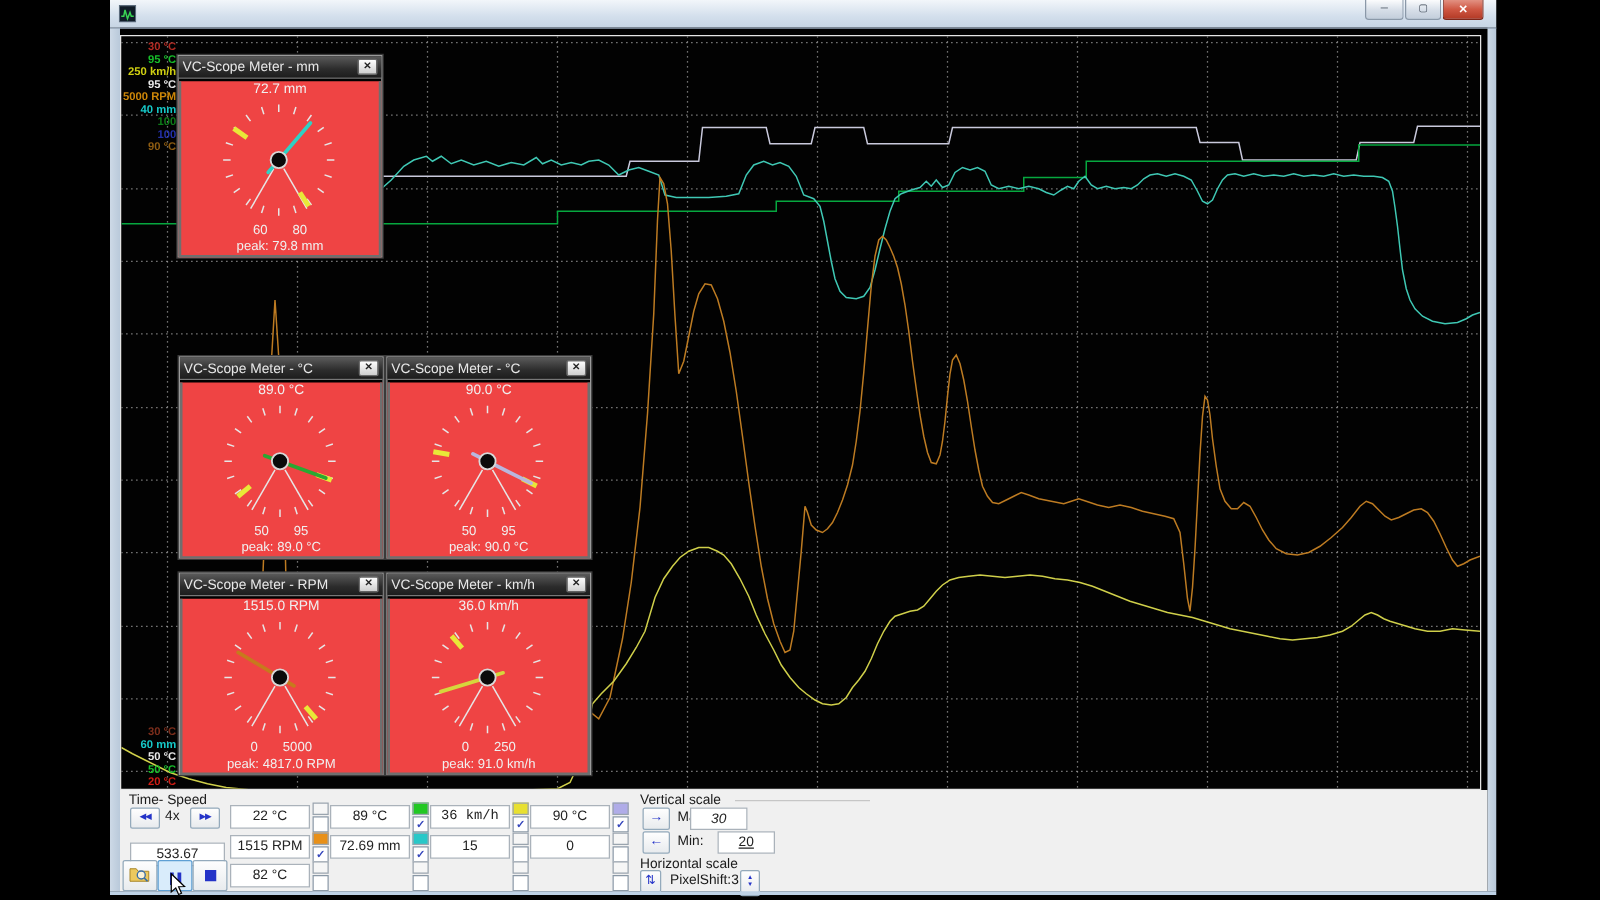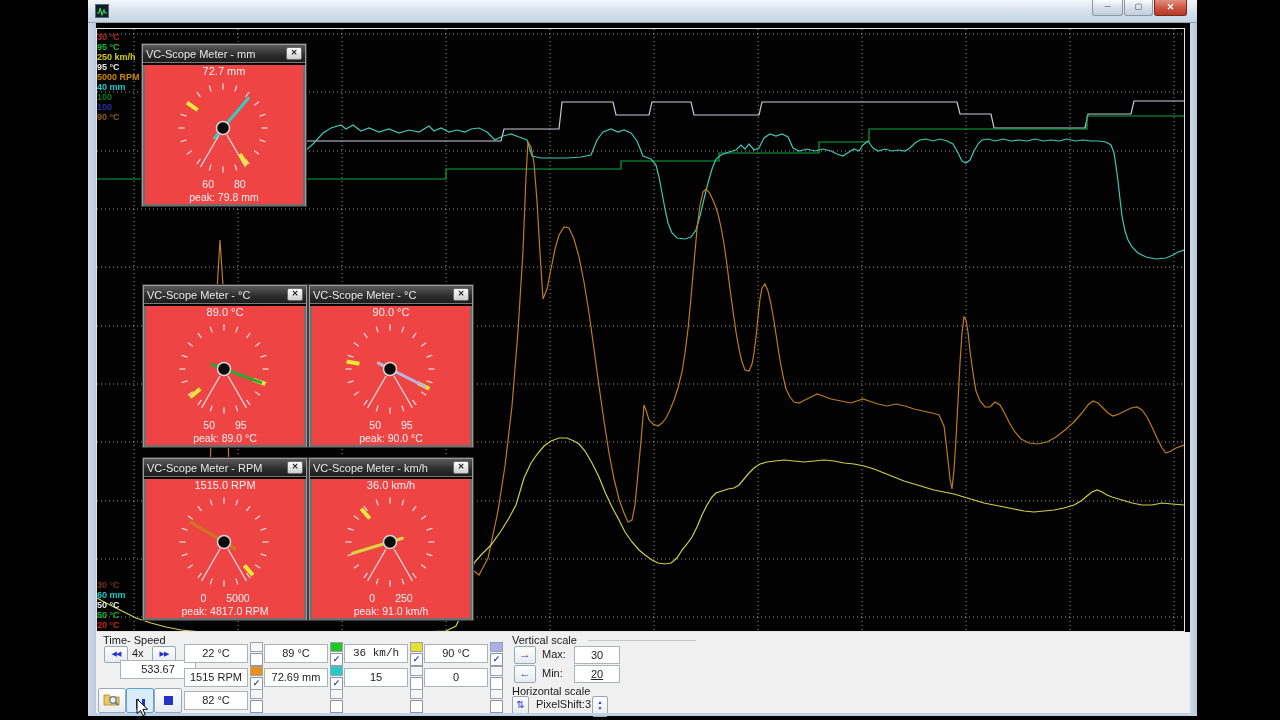--- a/index.html
+++ b/index.html
@@ -20,21 +20,21 @@
   .wbtn.close{width:31px;background:linear-gradient(#e29182,#cf5743 50%,#b33a26);
     color:#fff;font-size:9px;font-weight:bold;border-color:#7e2619;}
   .frame-l,.frame-r{position:absolute;top:22px;bottom:3px;width:8px;
     background:linear-gradient(90deg,#cdd9e6,#b9c9da);z-index:5;}
   .frame-l{left:0;} .frame-r{right:0;width:7px;}
   .frame-b{position:absolute;left:0;bottom:0;width:100%;height:3px;background:#bed2e6;z-index:5;}
   
   .chart{position:absolute;left:8px;top:28px;width:1087px;height:602px;background:#020202;
     border:1px solid #e4e4e4;overflow:hidden;z-index:1;}
   .chart svg{position:absolute;left:0;top:0;}
-  .legend{position:absolute;left:0;width:44px;z-index:2;}
+  .legend{position:absolute;left:0;width:44px;text-align:right;z-index:2;}
   .legend div{font-size:9px;font-weight:bold;line-height:10px;white-space:nowrap;}
   
   .meter{position:absolute;width:162px;height:160px;background:#000;
     border:1px solid #9a9a9a;box-shadow:0 0 0 1px #3a3a3a;z-index:3;}
   .mtb{height:17px;background:linear-gradient(#5a5a5a,#2c2c2c 60%,#1d1d1d);
     border-bottom:1px solid #777;display:flex;align-items:center;padding:0 3px;}
   .mtt{flex:1;color:#e8e8e8;font-size:11px;white-space:nowrap;overflow:hidden;}
   .mclose{width:14px;height:11px;background:linear-gradient(#fdfdfd,#cfcfcf);
     border:1px solid #6a6a6a;border-radius:2px;color:#222;font-size:8px;line-height:10px;
     text-align:center;font-weight:bold;}
@@ -349,21 +349,21 @@
             <div class="mpeak">peak: 91.0 km/h</div>
           </div>
         </div>
       </div>
 
     <div class="panel">
       <span class="plabel" style="left:7px;top:2px;">Time- Speed</span>
       <div class="pbtn seekbtn" style="left:8px;top:14px;">◀◀</div>
       <span class="plabel" style="left:36px;top:15px;">4x</span>
       <div class="pbtn seekbtn" style="left:56px;top:14px;">▶▶</div>
-      <div class="pfield" style="left:8px;top:28px;width:74px;height:17px;margin-left:16px;">533.67</div>
+      <div class="pfield" style="left:8px;top:42px;width:74px;height:17px;">533.67</div>
 
       <div class="pbtn iconbtn" style="left:2px;top:56px;">
         <svg width="18" height="15" viewBox="0 0 18 15" style="margin-top:3px;">
           <path d="M1,3 L6,3 L7.5,5 L16,5 L16,13 L1,13 Z" fill="#ecc95e" stroke="#a8862a" stroke-width="0.8"></path>
           <circle cx="10" cy="8" r="3.2" fill="rgba(255,255,255,0.75)" stroke="#3a6ea5" stroke-width="1.1"></circle>
           <line x1="12.3" y1="10.3" x2="15" y2="13" stroke="#3a6ea5" stroke-width="1.3"></line>
         </svg>
       </div>
       <div class="pbtn iconbtn hot" style="left:30px;top:56px;">
         <span class="pausebars"><i></i><i></i></span>
@@ -405,21 +405,21 @@
           <div class="swatch" style="left: 314px; top: 57px;"></div>
           <div class="ckbox" style="left: 314px; top: 68px;"></div>
           <div class="swatch" style="left: 394px; top: 57px;"></div>
           <div class="ckbox" style="left: 394px; top: 68px;"></div>
         </div>
 
       <span class="plabel" style="left:416px;top:2px;">Vertical scale</span>
       <div class="grp-line" style="left:492px;top:8px;width:108px;"></div>
       <div class="pbtn arrowbtn" style="left:418px;top:14px;">→</div>
       <span class="plabel" style="left:446px;top:16px;">Max:</span>
-      <div class="pfield" style="left:478px;top:14px;width:44px;height:16px;">30</div>
+      <div class="pfield" style="left:456px;top:14px;width:44px;height:16px;font-style:italic;">30</div>
       <div class="pbtn arrowbtn" style="left:418px;top:33px;">←</div>
       <span class="plabel" style="left:446px;top:35px;">Min:</span>
       <div class="pfield" style="left:478px;top:33px;width:44px;height:16px;text-decoration:underline;">20</div>
 
       <span class="plabel" style="left:416px;top:53px;">Horizontal scale</span>
       <div class="pbtn" style="left:416px;top:64px;width:15px;height:16px;font-size:10px;line-height:15px;">⇅</div>
       <span class="plabel" style="left:440px;top:66px;">PixelShift:3</span>
       <div class="pbtn spinbtn" style="left:496px;top:64px;">
         <div>▲</div>
         <div>▼</div>

